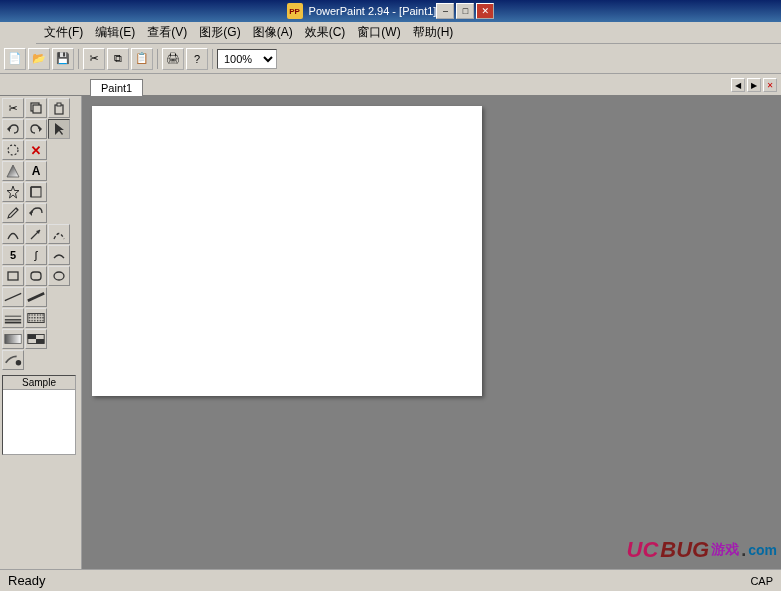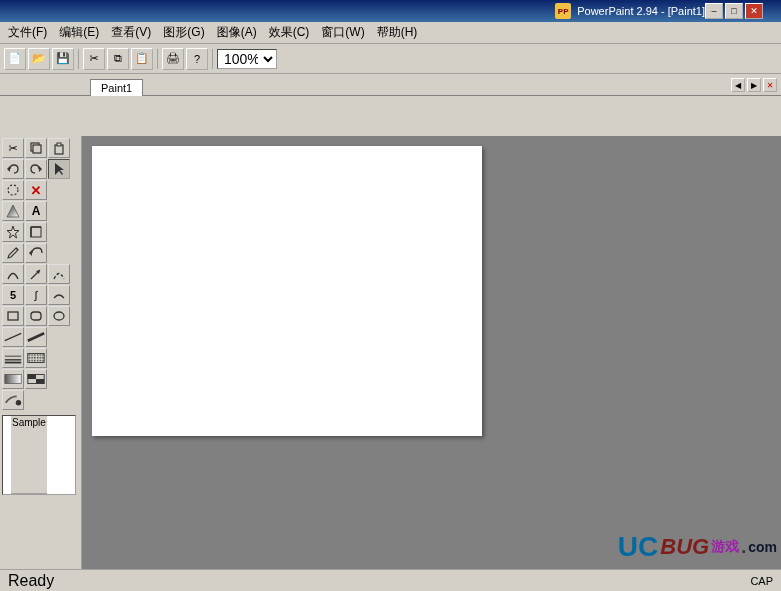--- a/index.html
+++ b/index.html
@@ -13,21 +13,21 @@
       user-select: none;
     }
 
     
     #title-bar {
       background: linear-gradient(to bottom, #0a246a, #3a6ea5);
       color: white;
       height: 22px;
       display: flex;
       align-items: center;
-      justify-content: flex-end;
+      justify-content: center;
       padding: 0 18px;
     }
     #title-text {
       display: flex;
       align-items: center;
       gap: 6px;
       font-size: 11px;
     }
     #title-icon {
       width: 16px;
@@ -60,20 +60,21 @@
     .title-btn.close { background: #c0392b; color: white; }
 
     
     #menu-bar {
       background: #d4d0c8;
       height: 22px;
       display: flex;
       align-items: center;
       border-bottom: 1px solid #a0a0a0;
       padding: 0 2px;
+      margin-left: 36px;
     }
     .menu-item {
       padding: 2px 6px;
       cursor: pointer;
       font-size: 12px;
       color: #000;
     }
 
     
     #toolbar {
@@ -97,33 +98,32 @@
       font-size: 11px;
     }
     .tb-separator {
       width: 1px;
       height: 20px;
       background: #a0a0a0;
       margin: 0 2px;
     }
     .zoom-select {
       height: 20px;
-      font-size: 14px;
+      font-size: 11px;
       background: white;
       border: 1px inset #a0a0a0;
       padding: 0 2px;
       width: 60px;
     }
 
     
     #main-area {
       display: flex;
       flex-direction: column;
       height: calc(591px - 22px - 22px - 30px - 22px);
-      gap: 40px;
     }
 
     
     #tab-bar {
       background: #d4d0c8;
       height: 22px;
       display: flex;
       align-items: flex-end;
       padding-left: 90px;
       border-bottom: 1px solid #808080;
@@ -195,22 +195,21 @@
     .tool-btn.active { border: 1px inset #a0a0a0; background: #c0bdb5; }
 
     
     #sample-area {
       margin-top: 4px;
       width: 74px;
       height: 80px;
       border: 1px inset #a0a0a0;
       background: white;
       display: flex;
-      flex-direction: row;
-      padding-left: 8px;
+      flex-direction: column;
     }
     #sample-label {
       font-size: 10px;
       text-align: center;
       padding: 1px;
       background: #d4d0c8;
       border-bottom: 1px solid #a0a0a0;
     }
     #sample-preview {
       flex: 1;
@@ -241,42 +240,42 @@
       background: #d4d0c8;
       border-top: 1px solid #a0a0a0;
       display: flex;
       align-items: center;
       padding: 0 8px;
       font-size: 11px;
       gap: 0;
     }
     #status-text {
       flex: 1;
-      font-size: 16px;
+      font-size: 13px;
     }
     #status-caps {
       font-size: 11px;
       margin-right: 0;
       letter-spacing: 0px;
     }
     #watermark {
       position: absolute;
       bottom: 28px;
       right: 4px;
       z-index: 10;
       font-size: 18px;
       font-weight: bold;
       display: flex;
       align-items: center;
       gap: 2px;
     }
-    #wm-uc { color: #0369a1; font-size: 28px; font-weight: 900; }
+    #wm-uc { color: #be185d; font-size: 22px; font-weight: 900; font-style: italic; }
     #wm-bug { color: #7f1d1d; font-size: 22px; font-weight: 900; font-style: italic; }
     #wm-games { color: #a21caf; font-size: 14px; font-weight: 900; }
-    #wm-com { color: #0f172a; font-size: 14px; }
+    #wm-com { color: #0369a1; font-size: 14px; }
   </style>
 </head>
 <body>
 
 <div id="title-bar">
   <div id="title-text">
     <div id="title-icon">PP</div>
     <span>PowerPaint 2.94 - [Paint1]</span>
   </div>
   <div id="title-controls">

